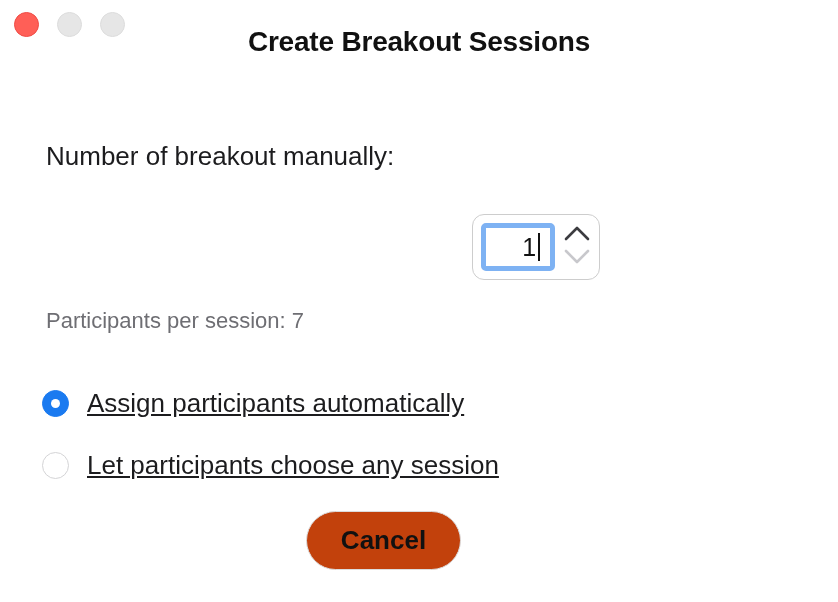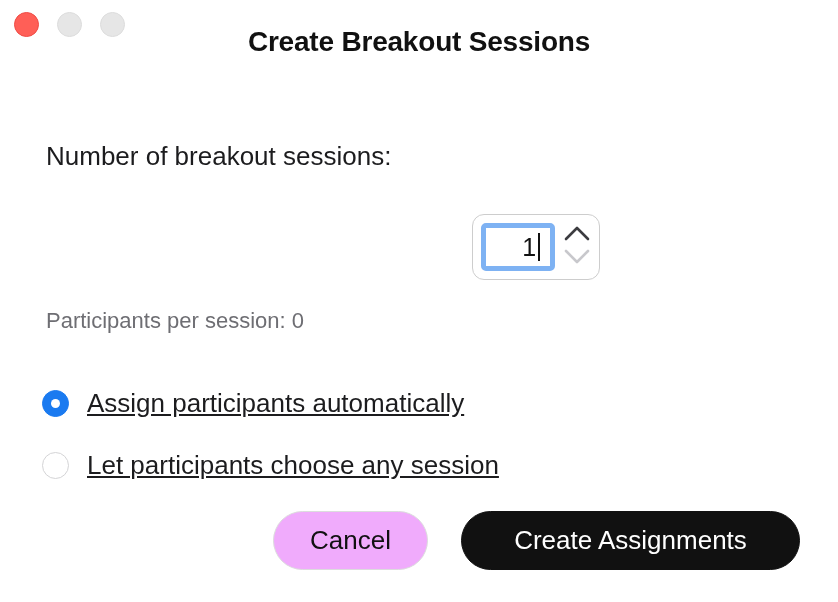--- a/index.html
+++ b/index.html
@@ -213,25 +213,26 @@
     border-radius: 30px;
     box-sizing: border-box;
     display: flex;
     align-items: center;
     justify-content: center;
     font-size: 26px;
     cursor: pointer;
     user-select: none;
   }
   .btn-cancel {
-    left: 273px;
+    left: 306px;
     width: 155px;
-    background: #f0abfc;
+    background: #c2410c;
     border: 1.3px solid #dcdcdd;
     color: #111111;
+    font-weight: bold;
   }
   .btn-primary {
     left: 461px;
     width: 339px;
     background: #111111;
     border: 1px solid #111111;
     color: #ffffff;
   }
 </style>
 </head>
@@ -244,21 +245,21 @@
       <div class="light close"></div>
       <div class="light min"></div>
       <div class="light max"></div>
     </div>
     <div class="window-title">Create Breakout Sessions</div>
   </div>
 
   <div class="content">
 
     <div class="row-sessions">
-      <span class="field-label">Number of breakout sessions:</span>
+      <span class="field-label">Number of breakout manually:</span>
     </div>
 
     <div class="stepper">
       <div class="number-box">
         <span class="number-value">1</span>
           <span class="caret"></span>
       </div>
       <div class="spin-arrows">
         <span class="chev">
           <svg width="28" height="17" viewBox="0 0 28 17">
@@ -266,21 +267,21 @@
           </svg>
         </span>
         <span class="chev">
           <svg width="28" height="17" viewBox="0 0 28 17">
             <polyline points="3,3 14,14 25,3" fill="none" stroke="#c8c8cc" stroke-width="2.6" stroke-linecap="round" stroke-linejoin="round"></polyline>
           </svg>
         </span>
       </div>
     </div>
 
-    <div class="participants">Participants per session: 0</div>
+    <div class="participants">Participants per session: 7</div>
 
     <div class="radio-group">
 
       <div class="radio-row">
         <span class="radio selected">
             <span class="dot"></span>
           </span>
         <span class="radio-label">Assign participants automatically</span>
       </div>
 
@@ -289,16 +290,15 @@
         <span class="radio"></span>
         <span class="radio-label">Let participants choose any session</span>
       </div>
 
     </div>
 
   </div>
 
   <div class="footer">
     <div class="btn btn-cancel">Cancel</div>
-    <div class="btn btn-primary">Create Assignments</div>
   </div>
 
 </div>
 
 </body></html>

